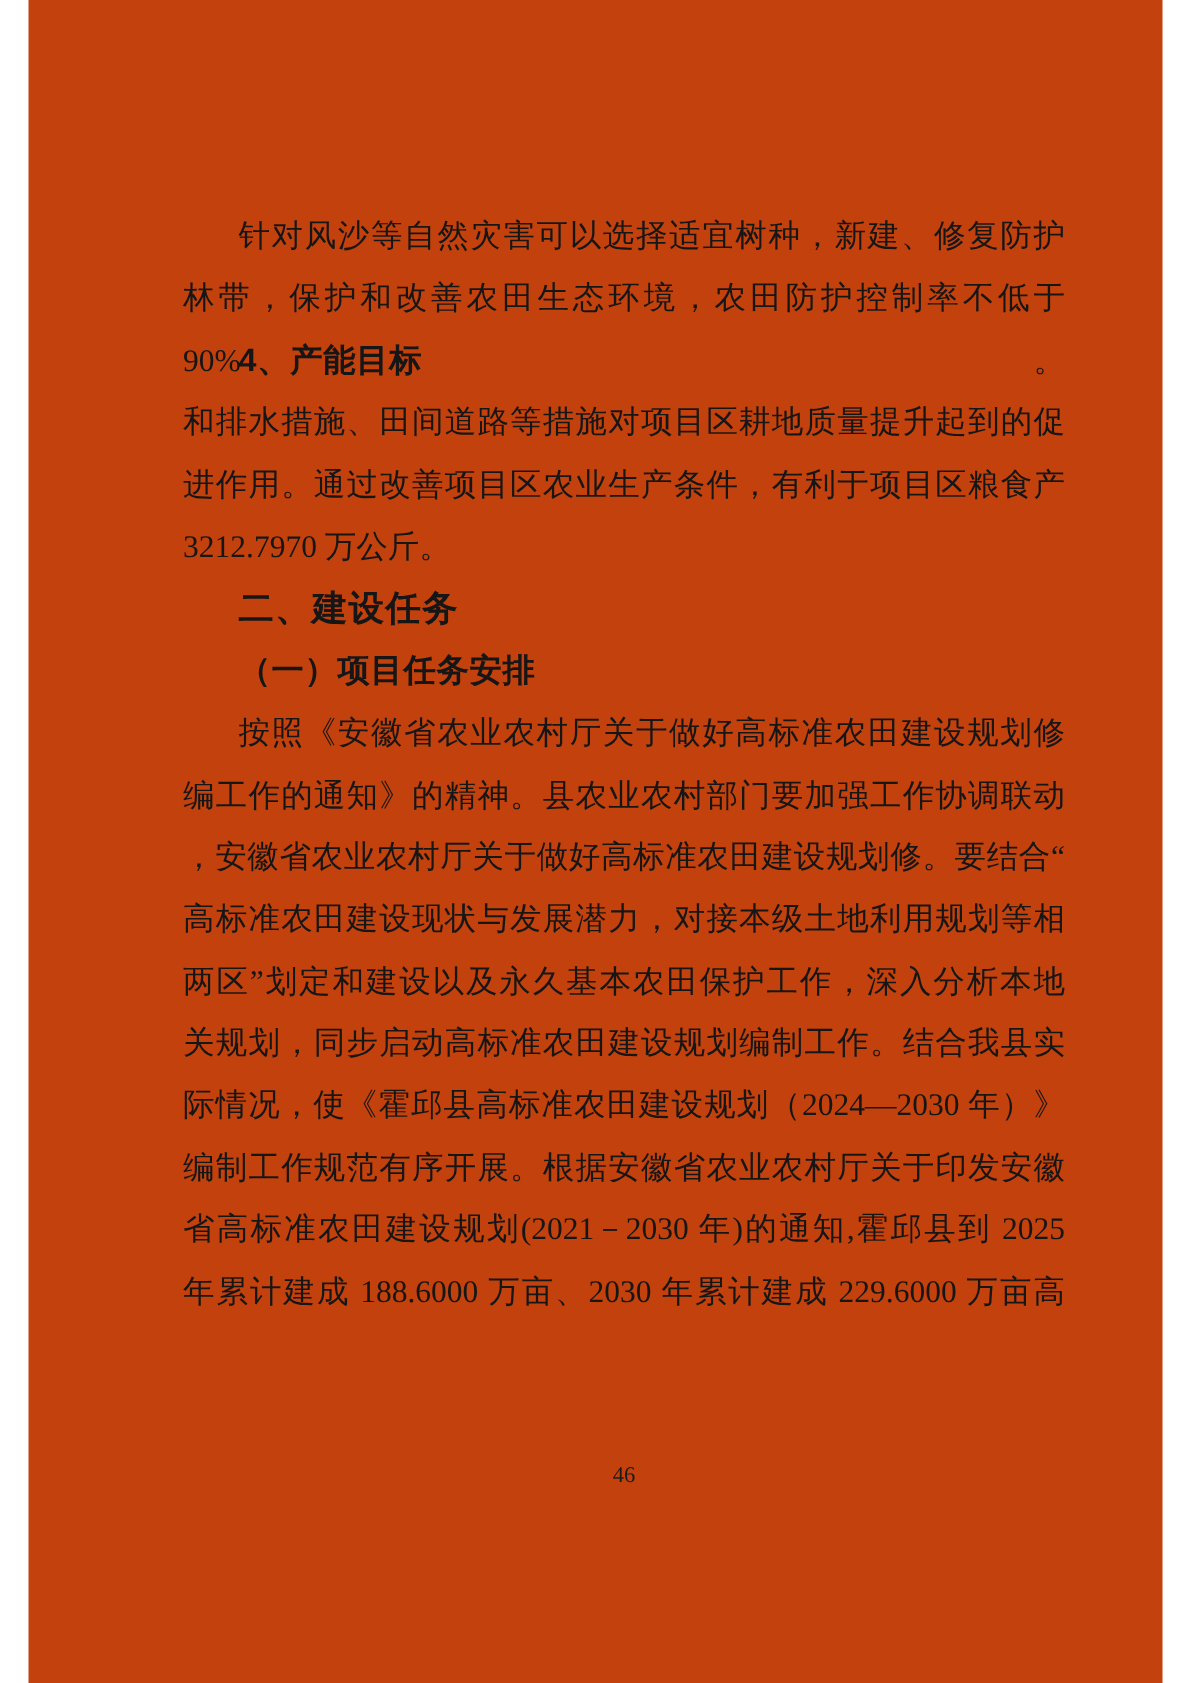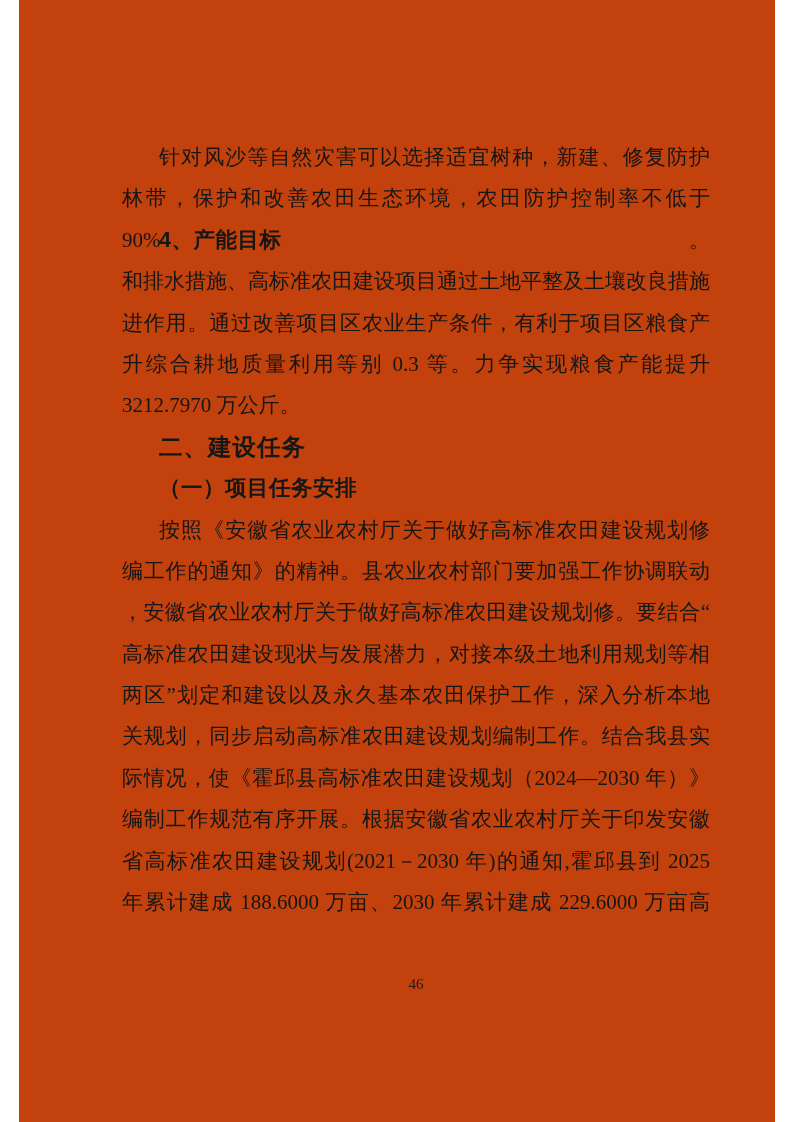--- a/index.html
+++ b/index.html
@@ -61,23 +61,22 @@
   }
 </style>
 </head>
 <body>
 
 <div class="page">
   <div class="text-block">
       <div class="line body indent justify">针对风沙等自然灾害可以选择适宜树种，新建、修复防护</div>
       <div class="line body justify">林带，保护和改善农田生态环境，农田防护控制率不低于 90%。</div>
       <div class="line h2 indent">4、产能目标</div>
-      <div class="line body justify">和排水措施、高标准农田建设项目通过土地平整及土壤改良措施</div>
+      <div class="line body justify">和排水措施、田间道路等措施对项目区耕地质量提升起到的促</div>
       <div class="line body justify">进作用。通过改善项目区农业生产条件，有利于项目区粮食产</div>
-      <div class="line body justify">升综合耕地质量利用等别 0.3 等。力争实现粮食产能提升</div>
       <div class="line body">3212.7970 万公斤。</div>
       <div class="line h1 indent">二、建设任务</div>
       <div class="line h2 indent">（一）项目任务安排</div>
       <div class="line body indent justify">按照《安徽省农业农村厅关于做好高标准农田建设规划修</div>
       <div class="line body justify">编工作的通知》的精神。县农业农村部门要加强工作协调联动</div>
       <div class="line body justify">，安徽省农业农村厅关于做好高标准农田建设规划修。要结合“</div>
       <div class="line body justify">高标准农田建设现状与发展潜力，对接本级土地利用规划等相</div>
       <div class="line body justify">两区”划定和建设以及永久基本农田保护工作，深入分析本地</div>
       <div class="line body justify">关规划，同步启动高标准农田建设规划编制工作。结合我县实</div>
       <div class="line body justify">际情况，使《霍邱县高标准农田建设规划（2024—2030 年）》</div>

